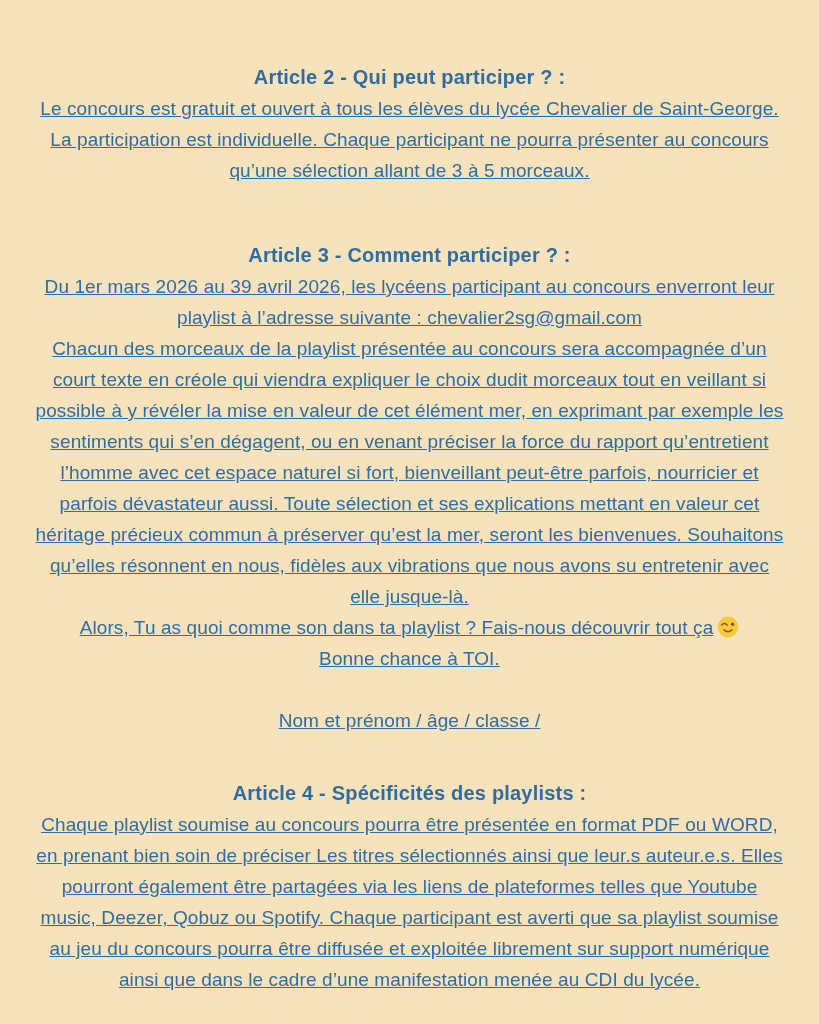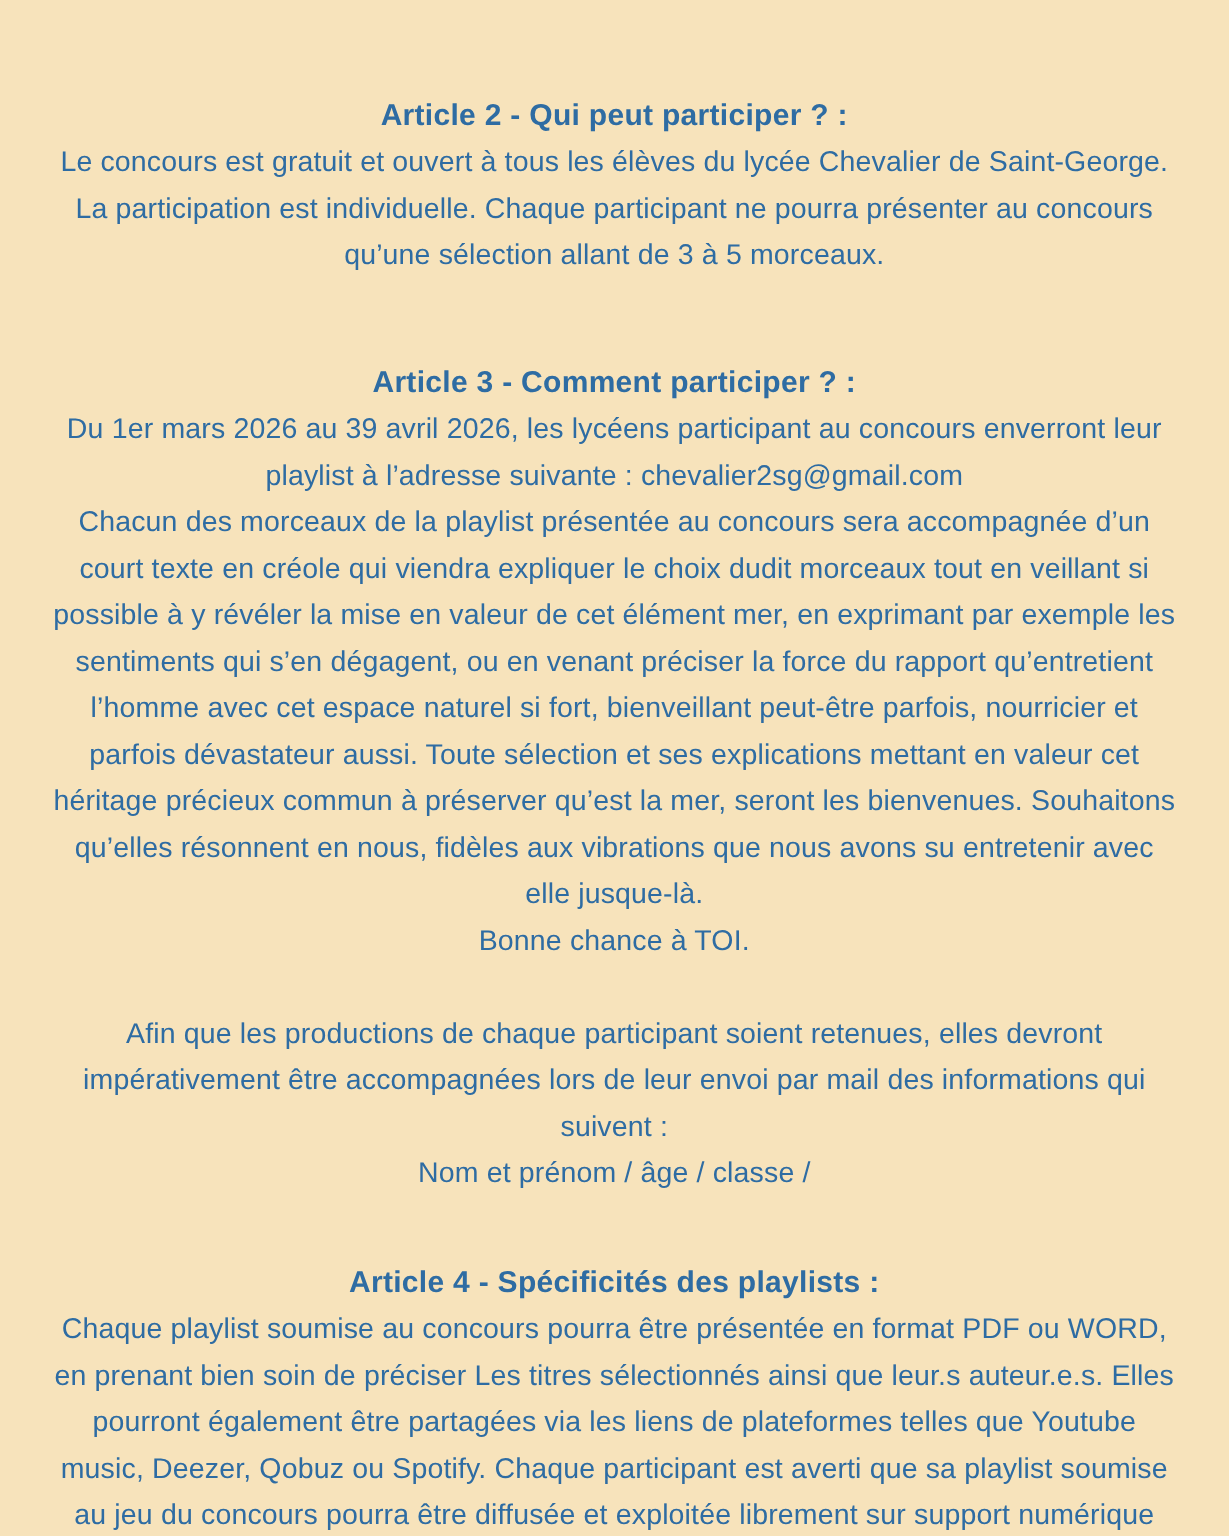--- a/index.html
+++ b/index.html
@@ -34,20 +34,21 @@
     line-height: 31px;
     font-weight: bold;
     margin: 0;
     letter-spacing: 0.2px;
   }
   p.body-line {
     font-size: 19px;
     line-height: 31px;
     margin: 0;
     letter-spacing: 0.1px;
+    text-decoration: underline;
   }
   section { margin: 0; }
   .sec-article3 { margin-top: 54px; }
   .sec-mail-info { margin-top: 31px; }
   .sec-article4 { margin-top: 42px; }
   .emoji {
     display: inline-block;
     width: 22px;
     height: 22px;
     vertical-align: -4px;
@@ -63,25 +64,32 @@
 
     <section class="sec-article2">
       <h2 class="article-heading">Article 2 - Qui peut participer ? :</h2>
       <p class="body-line">Le concours est gratuit et ouvert à tous les élèves du lycée Chevalier de Saint-George. La participation est individuelle. Chaque participant ne pourra présenter au concours qu’une sélection allant de 3 à 5 morceaux.</p>
     </section>
 
     <section class="sec-article3">
       <h2 class="article-heading">Article 3 - Comment participer ? :</h2>
       <p class="body-line">Du 1er mars 2026 au 39 avril 2026, les lycéens participant au concours enverront leur playlist à l’adresse suivante : chevalier2sg@gmail.com</p>
       <p class="body-line">Chacun des morceaux de la playlist présentée au concours sera accompagnée d’un court texte en créole qui viendra expliquer le choix dudit morceaux tout en veillant si possible à y révéler la mise en valeur de cet élément mer, en exprimant par exemple les sentiments qui s’en dégagent, ou en venant préciser la force du rapport qu’entretient l’homme avec cet espace naturel si fort, bienveillant peut-être parfois, nourricier et parfois dévastateur aussi. Toute sélection et ses explications mettant en valeur cet héritage précieux commun à préserver qu’est la mer, seront les bienvenues. Souhaitons qu’elles résonnent en nous, fidèles aux vibrations que nous avons su entretenir avec elle jusque-là.</p>
+      <p class="body-line">
+        <span>Alors, Tu as quoi comme son dans ta playlist ? Fais-nous découvrir tout ça</span><span class="emoji"><svg viewBox="0 0 36 36" aria-hidden="true">
+            <circle cx="18" cy="18" r="17" fill="#F8C93F"></circle>
+            <path d="M7.5 14.5 q4.5 -4.5 9 0" stroke="#8A5B13" stroke-width="2.6" fill="none" stroke-linecap="round"></path>
+            <circle cx="25.5" cy="13.5" r="2.7" fill="#8A5B13"></circle>
+            <path d="M11.5 22.5 q6.5 6.5 13 0" stroke="#8A5B13" stroke-width="2.6" fill="none" stroke-linecap="round"></path>
+          </svg></span>
+      </p>
       <p class="body-line">Bonne chance à TOI.</p>
     </section>
 
     <section class="sec-mail-info">
-      <p class="body-line">Afin que les productions de chaque participant soient retenues, elles devront impérativement être accompagnées lors de leur envoi par mail des informations qui suivent :</p>
       <p class="body-line">Nom et prénom / âge / classe /</p>
     </section>
 
     <section class="sec-article4">
       <h2 class="article-heading">Article 4 - Spécificités des playlists :</h2>
       <p class="body-line">Chaque playlist soumise au concours pourra être présentée en format PDF ou WORD, en prenant bien soin de préciser Les titres sélectionnés ainsi que leur.s auteur.e.s. Elles pourront également être partagées via les liens de plateformes telles que Youtube music, Deezer, Qobuz ou Spotify. Chaque participant est averti que sa playlist soumise au jeu du concours pourra être diffusée et exploitée librement sur support numérique ainsi que dans le cadre d’une manifestation menée au CDI du lycée.</p>
     </section>
 
   </div>
 </div>

